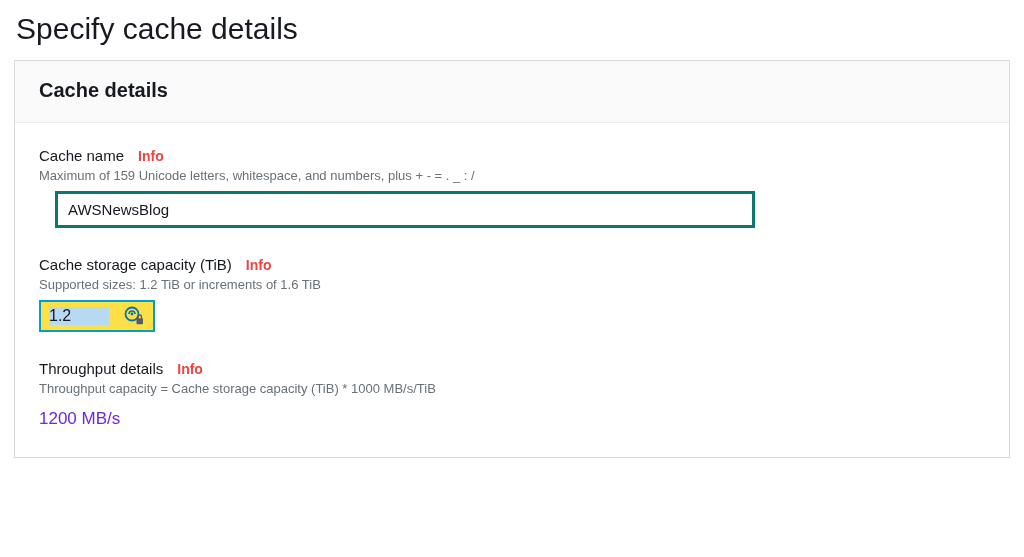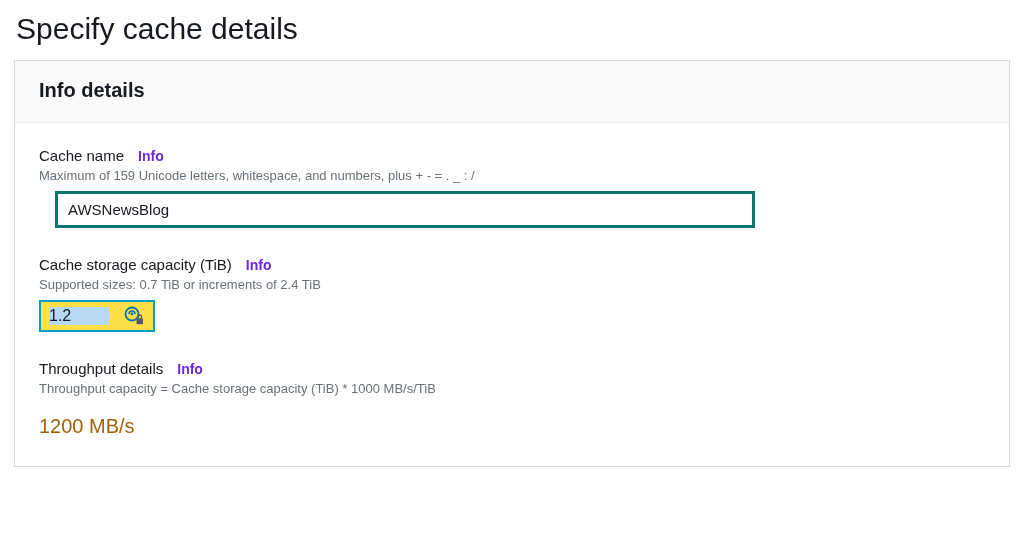--- a/index.html
+++ b/index.html
@@ -57,21 +57,21 @@
     }
     .field-label {
       font-size: 15px;
       font-weight: 400;
       color: #16191f;
       text-align: center;
     }
     .info-link {
       font-size: 14px;
       font-weight: 700;
-      color: #6d28d9;
+      color: #ef4444;
       cursor: pointer;
       text-decoration: none;
     }
     .field-hint {
       font-size: 13px;
       color: #687078;
       margin-bottom: 8px;
     }
     .text-input {
       width: 700px;
@@ -107,53 +107,53 @@
     .lock-icon-box {
       position: absolute;
       right: 8px;
       display: flex;
       align-items: center;
       justify-content: center;
       width: 22px;
       height: 22px;
     }
     .throughput-value {
-      font-size: 20px;
-      color: #a16207;
-      margin-top: 19px;
+      font-size: 17px;
+      color: #6d28d9;
+      margin-top: 13px;
     }
   </style>
 </head>
 <body>
 
 <div class="page-container">
   <h1 class="page-title">Specify cache details</h1>
 
   <div class="panel">
     <div class="panel-header">
-      <div class="panel-header-title">Info details</div>
+      <div class="panel-header-title">Cache details</div>
     </div>
 
     <div class="panel-body">
 
       <div class="field-group">
         <div class="field-label-row">
           <span class="field-label">Cache name</span>
           <a class="info-link">Info</a>
         </div>
         <div class="field-hint">Maximum of 159 Unicode letters, whitespace, and numbers, plus + - = . _ : /</div>
         <input type="text" class="text-input" value="AWSNewsBlog" style="">
       </div>
 
       <div class="field-group">
         <div class="field-label-row">
           <span class="field-label">Cache storage capacity (TiB)</span>
           <a class="info-link">Info</a>
         </div>
-        <div class="field-hint">Supported sizes: 0.7 TiB or increments of 2.4 TiB</div>
+        <div class="field-hint">Supported sizes: 1.2 TiB or increments of 1.6 TiB</div>
         <div class="number-input-wrap">
           <input type="text" class="number-input" value="1.2" style="">
           <span class="lock-icon-box">
             <svg width="22" height="22" viewBox="0 0 22 22">
               <circle cx="9" cy="9" r="6.5" fill="none" stroke="#0073bb" stroke-width="1.8"></circle>
               <path d="M 6 9 A 3 3 0 0 1 12 9" fill="none" stroke="#0073bb" stroke-width="1.6"></path>
               <circle cx="9" cy="9" r="1.4" fill="#0073bb"></circle>
               <rect x="13.5" y="13.2" width="6.5" height="6" rx="0.8" fill="#545b64"></rect>
               <path d="M 15 13.2 L 15 11.8 A 1.7 1.7 0 0 1 18.5 11.8 L 18.5 13.2" fill="none" stroke="#545b64" stroke-width="1.4"></path>
             </svg>

